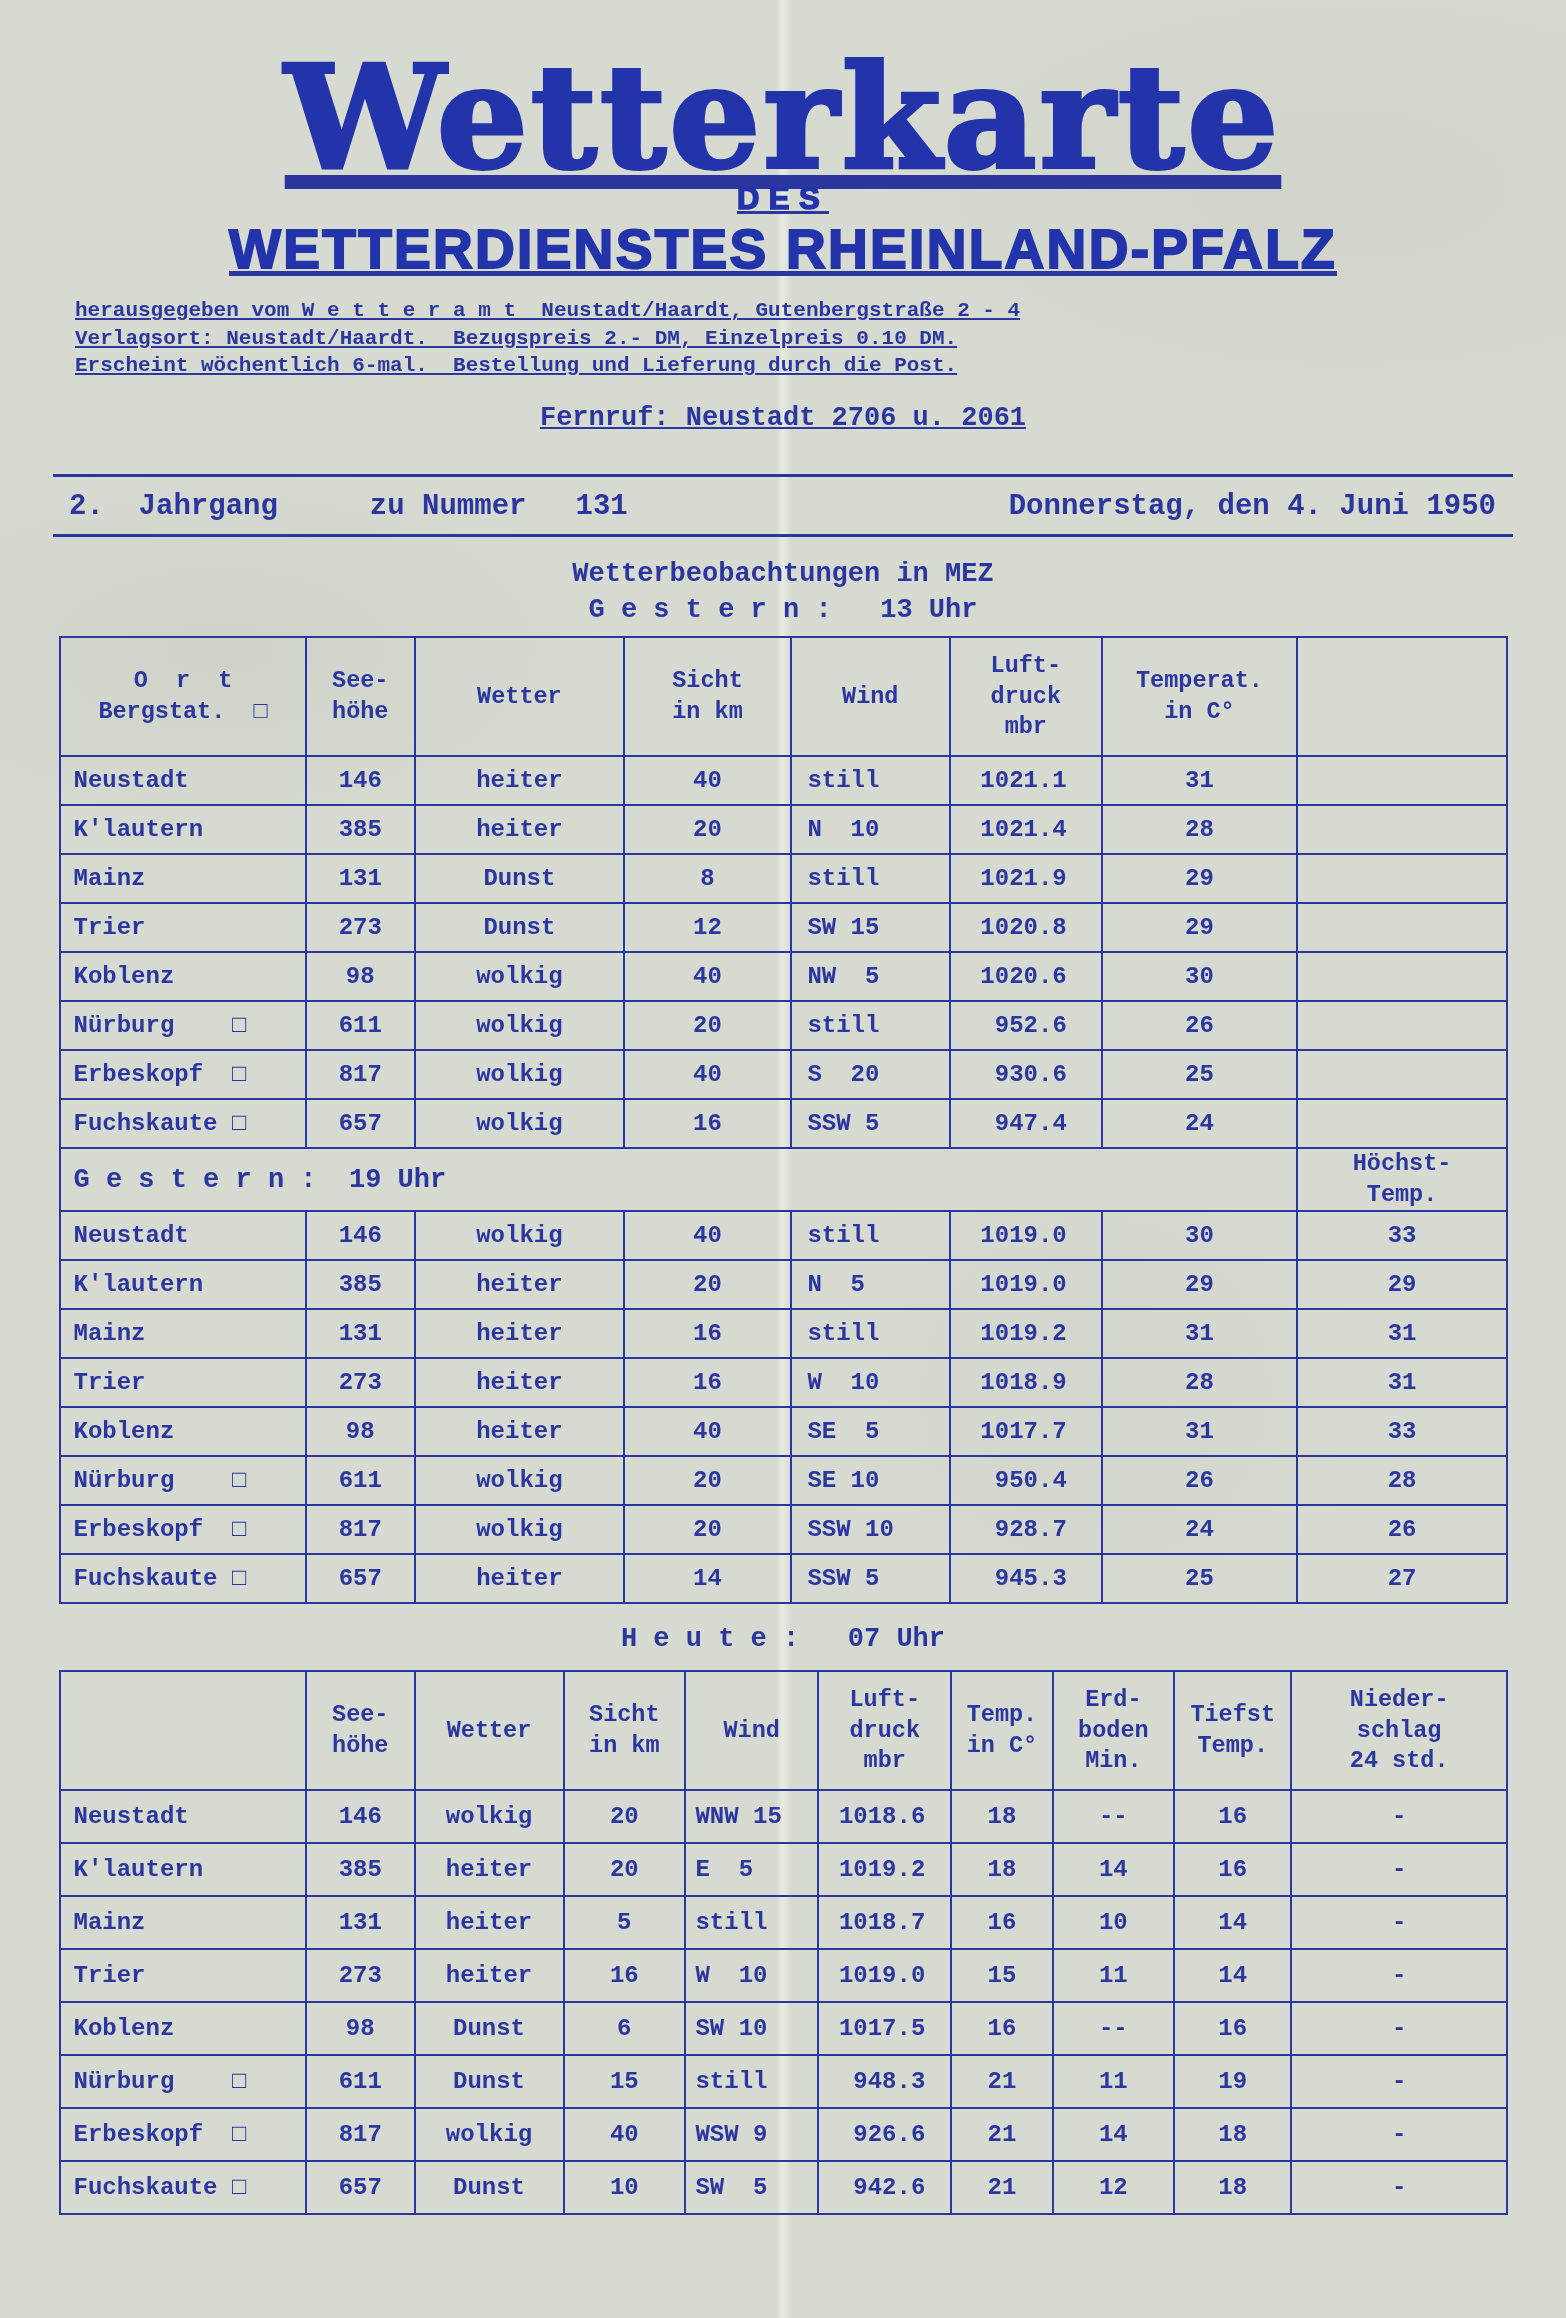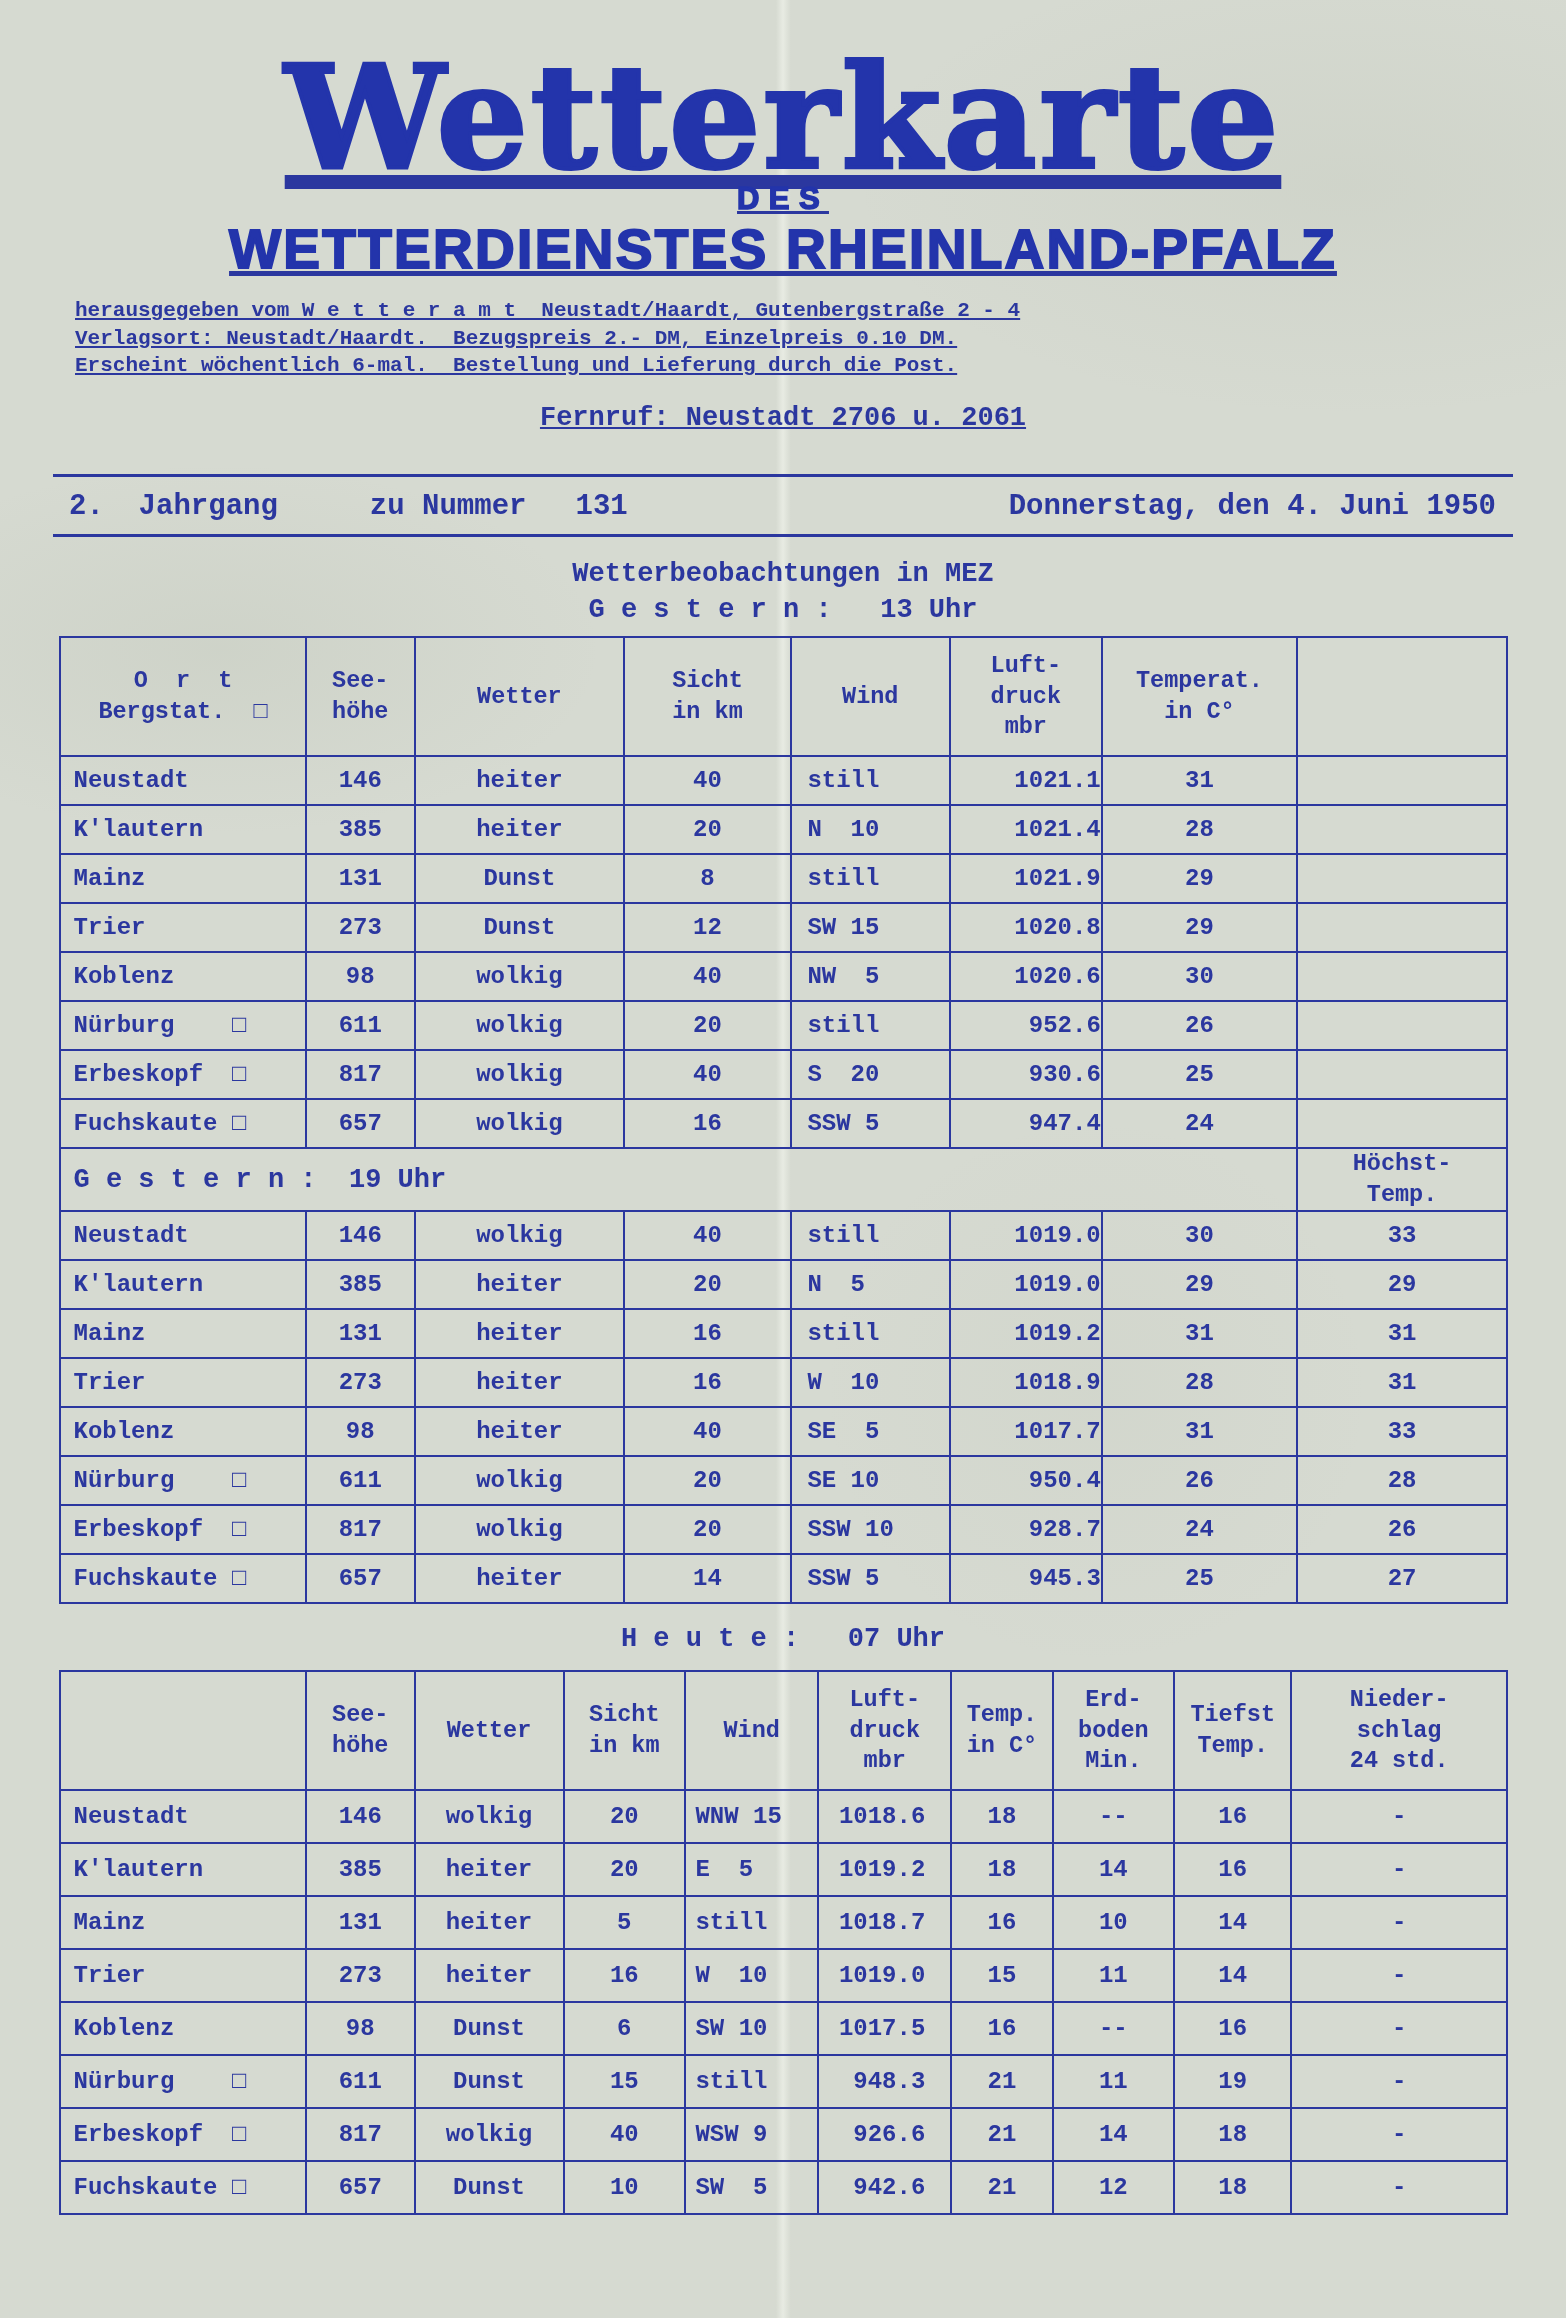--- a/index.html
+++ b/index.html
@@ -119,21 +119,21 @@
     line-height:1.3;
     font-size:23.5px;
   }
   thead tr{height:119px;}
   .tab-a tbody tr{height:49px;}
   .tab-b tbody tr{height:53px;}
   td{text-align:center;}
   
   .tab-a td:nth-child(1){text-align:left;padding-left:12.5px;white-space:pre;}
   .tab-a td:nth-child(5){text-align:left;padding-left:15.7px;white-space:pre;}
-  .tab-a td:nth-child(6){text-align:right;}
+  .tab-a td:nth-child(6){text-align:right;padding-right:34px;}
   
   .band-row{height:85px;}
   .band-cell{
     font-size:27px;
     text-align:center;
     white-space:pre;
   }
   .hoechst-cell{
     font-size:23.5px;
     text-align:center;

